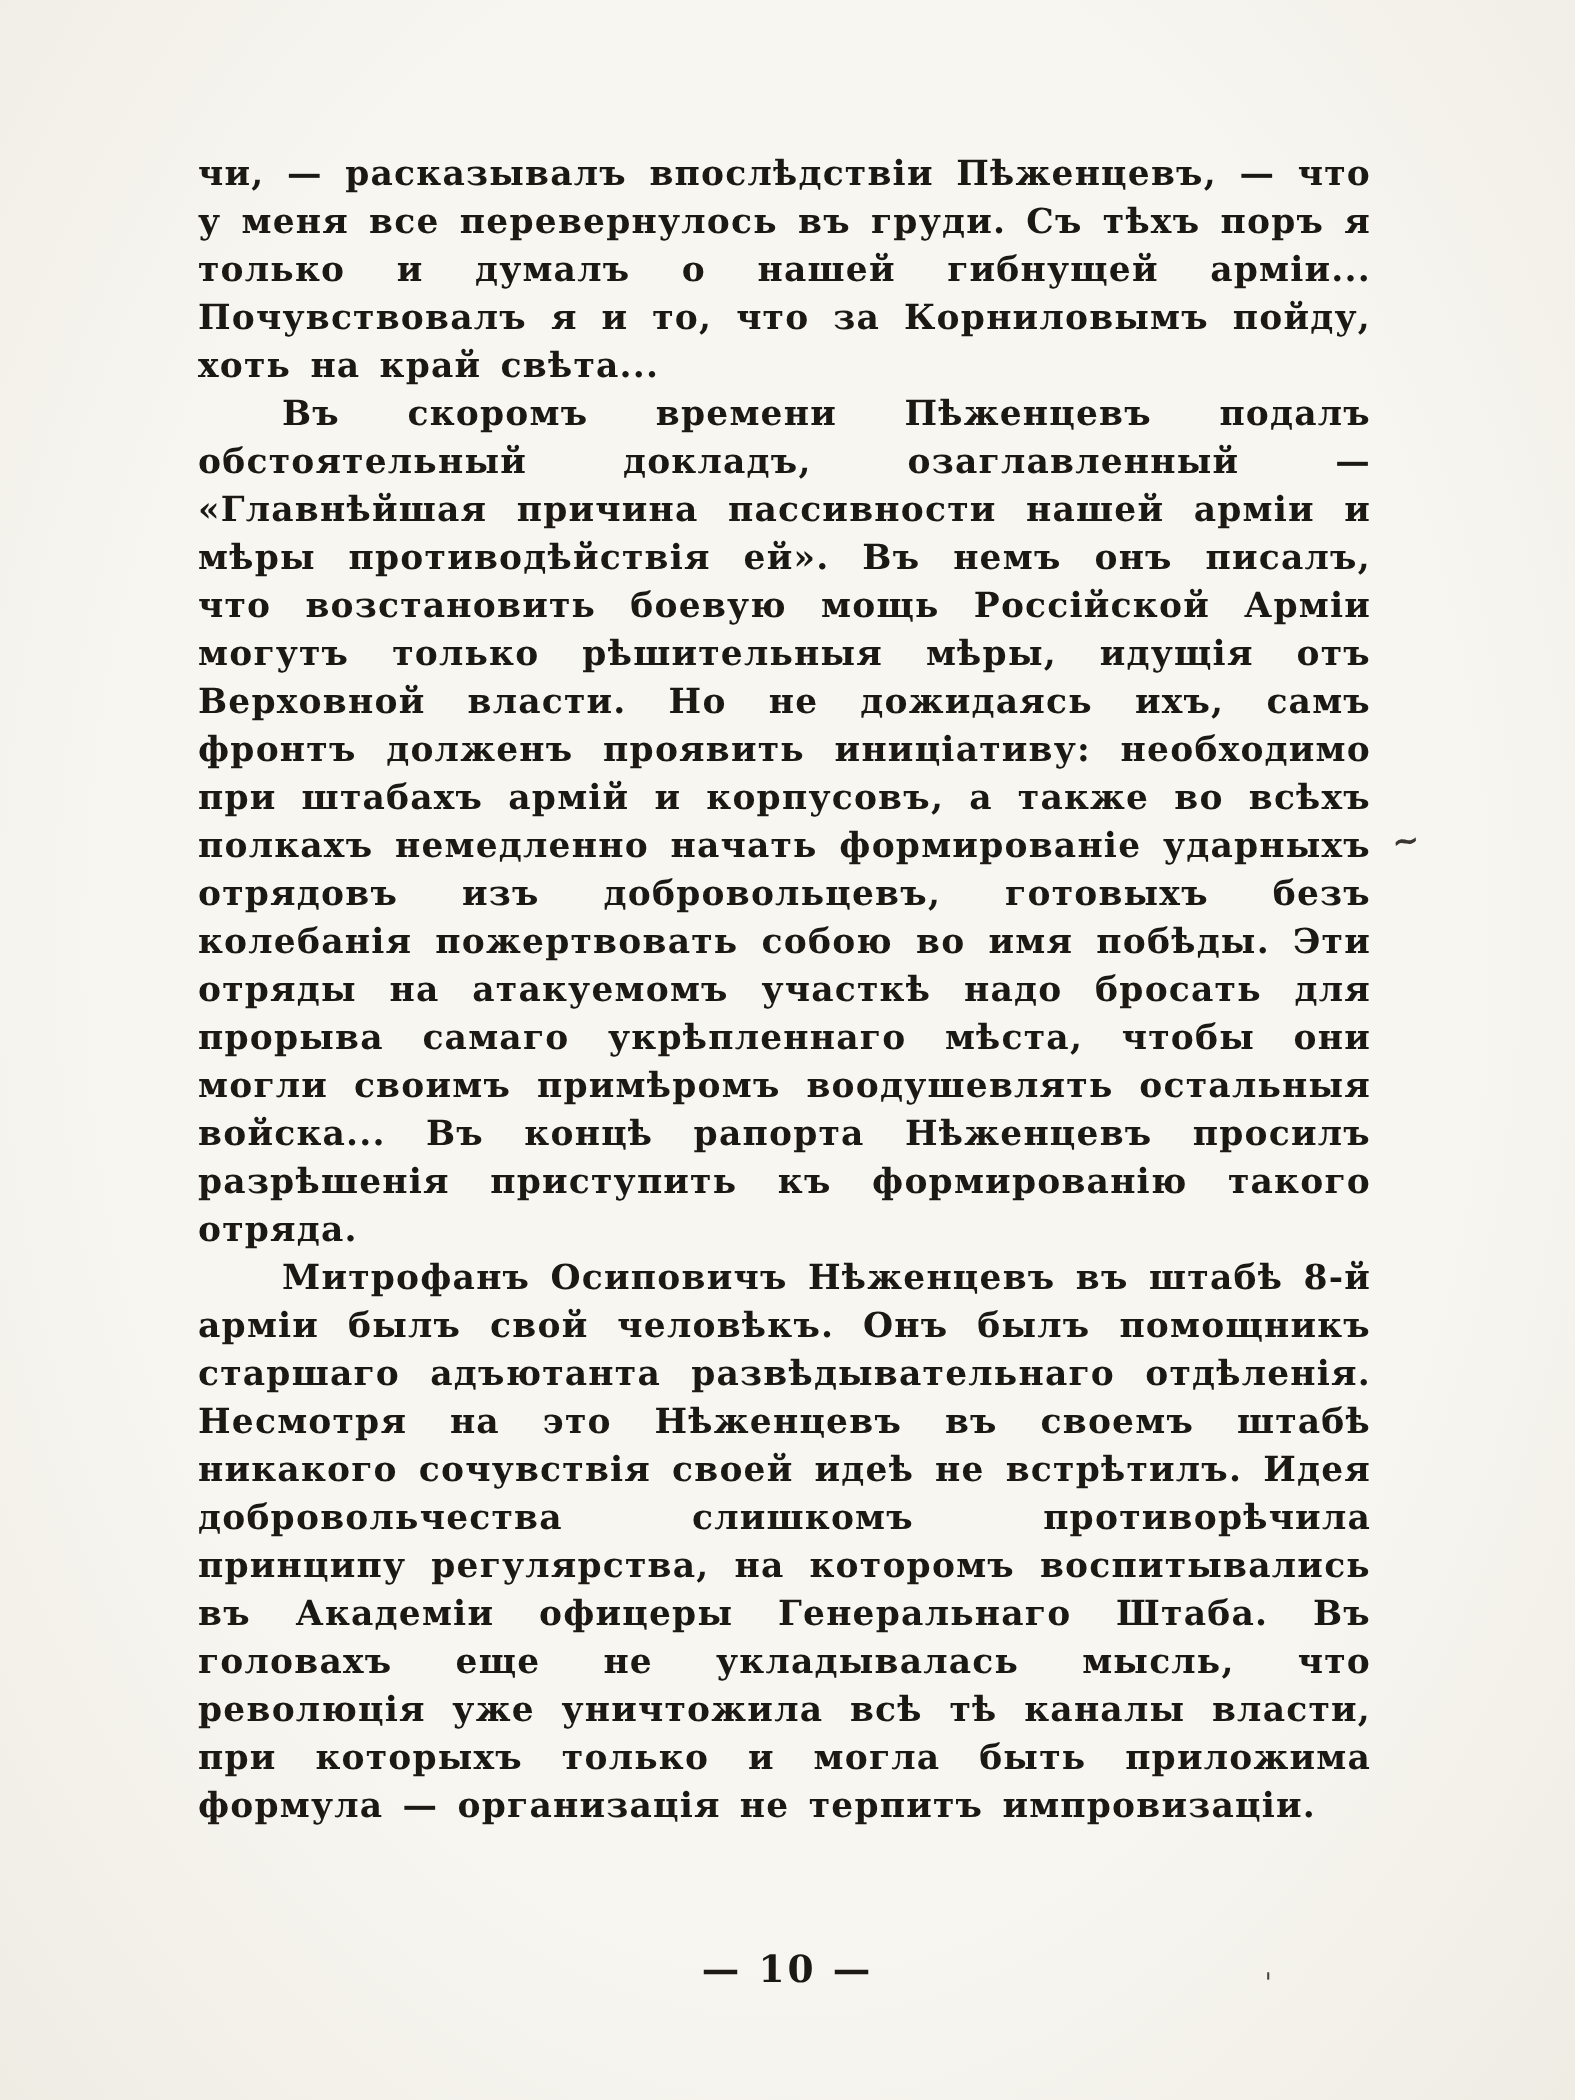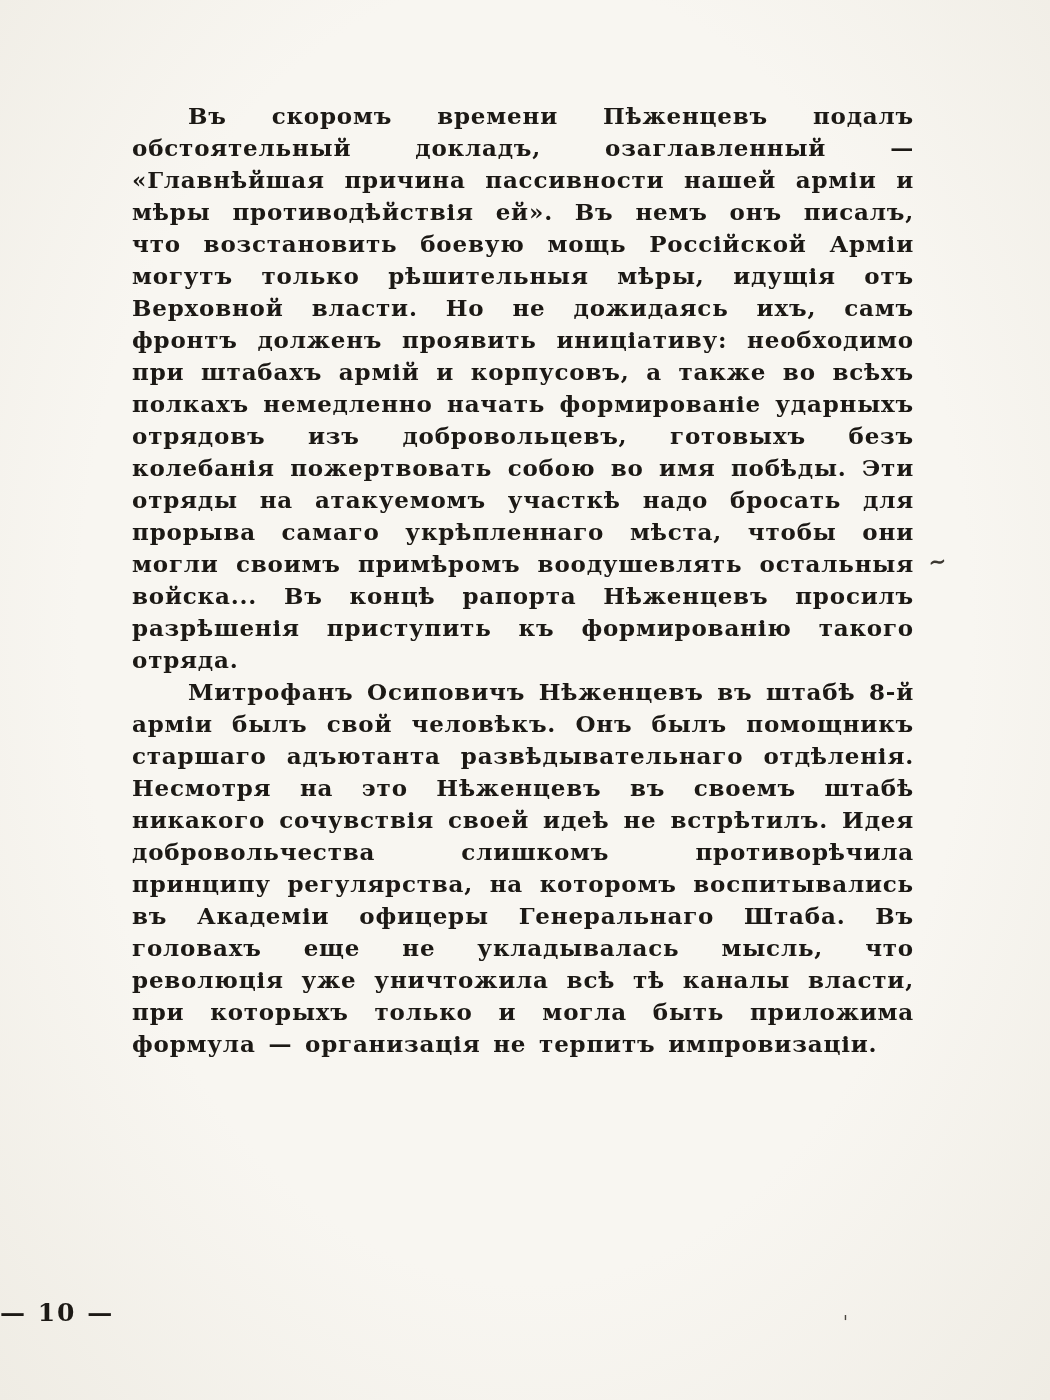--- a/index.html
+++ b/index.html
@@ -42,20 +42,21 @@
     text-justify: inter-word;
   }
   .text-block p.indent {
     text-indent: 56px;
   }
   .page-number {
     position: absolute;
     top: 1298px;
     left: 0;
     width: 1050px;
+    text-align: center;
     font-size: 25px;
     font-weight: 600;
     letter-spacing: 2px;
     color: #1c1915;
   }
   .margin-mark {
     position: absolute;
     top: 548px;
     left: 928px;
     font-size: 22px;
@@ -70,20 +71,21 @@
     font-size: 18px;
     color: #4a463f;
   }
 </style>
 </head>
 <body>
 
 <div class="page">
 
   <div class="text-block">
+    <p>чи, — расказывалъ впослѣдствіи Пѣженцевъ, — что у меня все перевернулось въ груди. Съ тѣхъ поръ я только и думалъ о нашей гибнущей арміи... Почувствовалъ я и то, что за Корниловымъ пойду, хоть на край свѣта...</p>
     <p class="indent">Въ скоромъ времени Пѣженцевъ подалъ обстоятельный докладъ, озаглавленный — «Главнѣйшая причина пассивности нашей арміи и мѣры противодѣйствія ей». Въ немъ онъ писалъ, что возстановить боевую мощь Россійской Арміи могутъ только рѣшительныя мѣры, идущія отъ Верховной власти. Но не дожидаясь ихъ, самъ фронтъ долженъ проявить иниціативу: необходимо при штабахъ армій и корпусовъ, а также во всѣхъ полкахъ немедленно начать формированіе ударныхъ отрядовъ изъ добровольцевъ, готовыхъ безъ колебанія пожертвовать собою во имя побѣды. Эти отряды на атакуемомъ участкѣ надо бросать для прорыва самаго укрѣпленнаго мѣста, чтобы они могли своимъ примѣромъ воодушевлять остальныя войска... Въ концѣ рапорта Нѣженцевъ просилъ разрѣшенія приступить къ формированію такого отряда.</p>
     <p class="indent">Митрофанъ Осиповичъ Нѣженцевъ въ штабѣ 8-й арміи былъ свой человѣкъ. Онъ былъ помощникъ старшаго адъютанта развѣдывательнаго отдѣленія. Несмотря на это Нѣженцевъ въ своемъ штабѣ никакого сочувствія своей идеѣ не встрѣтилъ. Идея добровольчества слишкомъ противорѣчила принципу регулярства, на которомъ воспитывались въ Академіи офицеры Генеральнаго Штаба. Въ головахъ еще не укладывалась мысль, что революція уже уничтожила всѣ тѣ каналы власти, при которыхъ только и могла быть приложима формула — организація не терпитъ импровизаціи.</p>
 
   </div>
 
   <div class="margin-mark">~</div>
 
   <div class="stray-mark">'</div>
 
   <div class="page-number">— 10 —</div>

